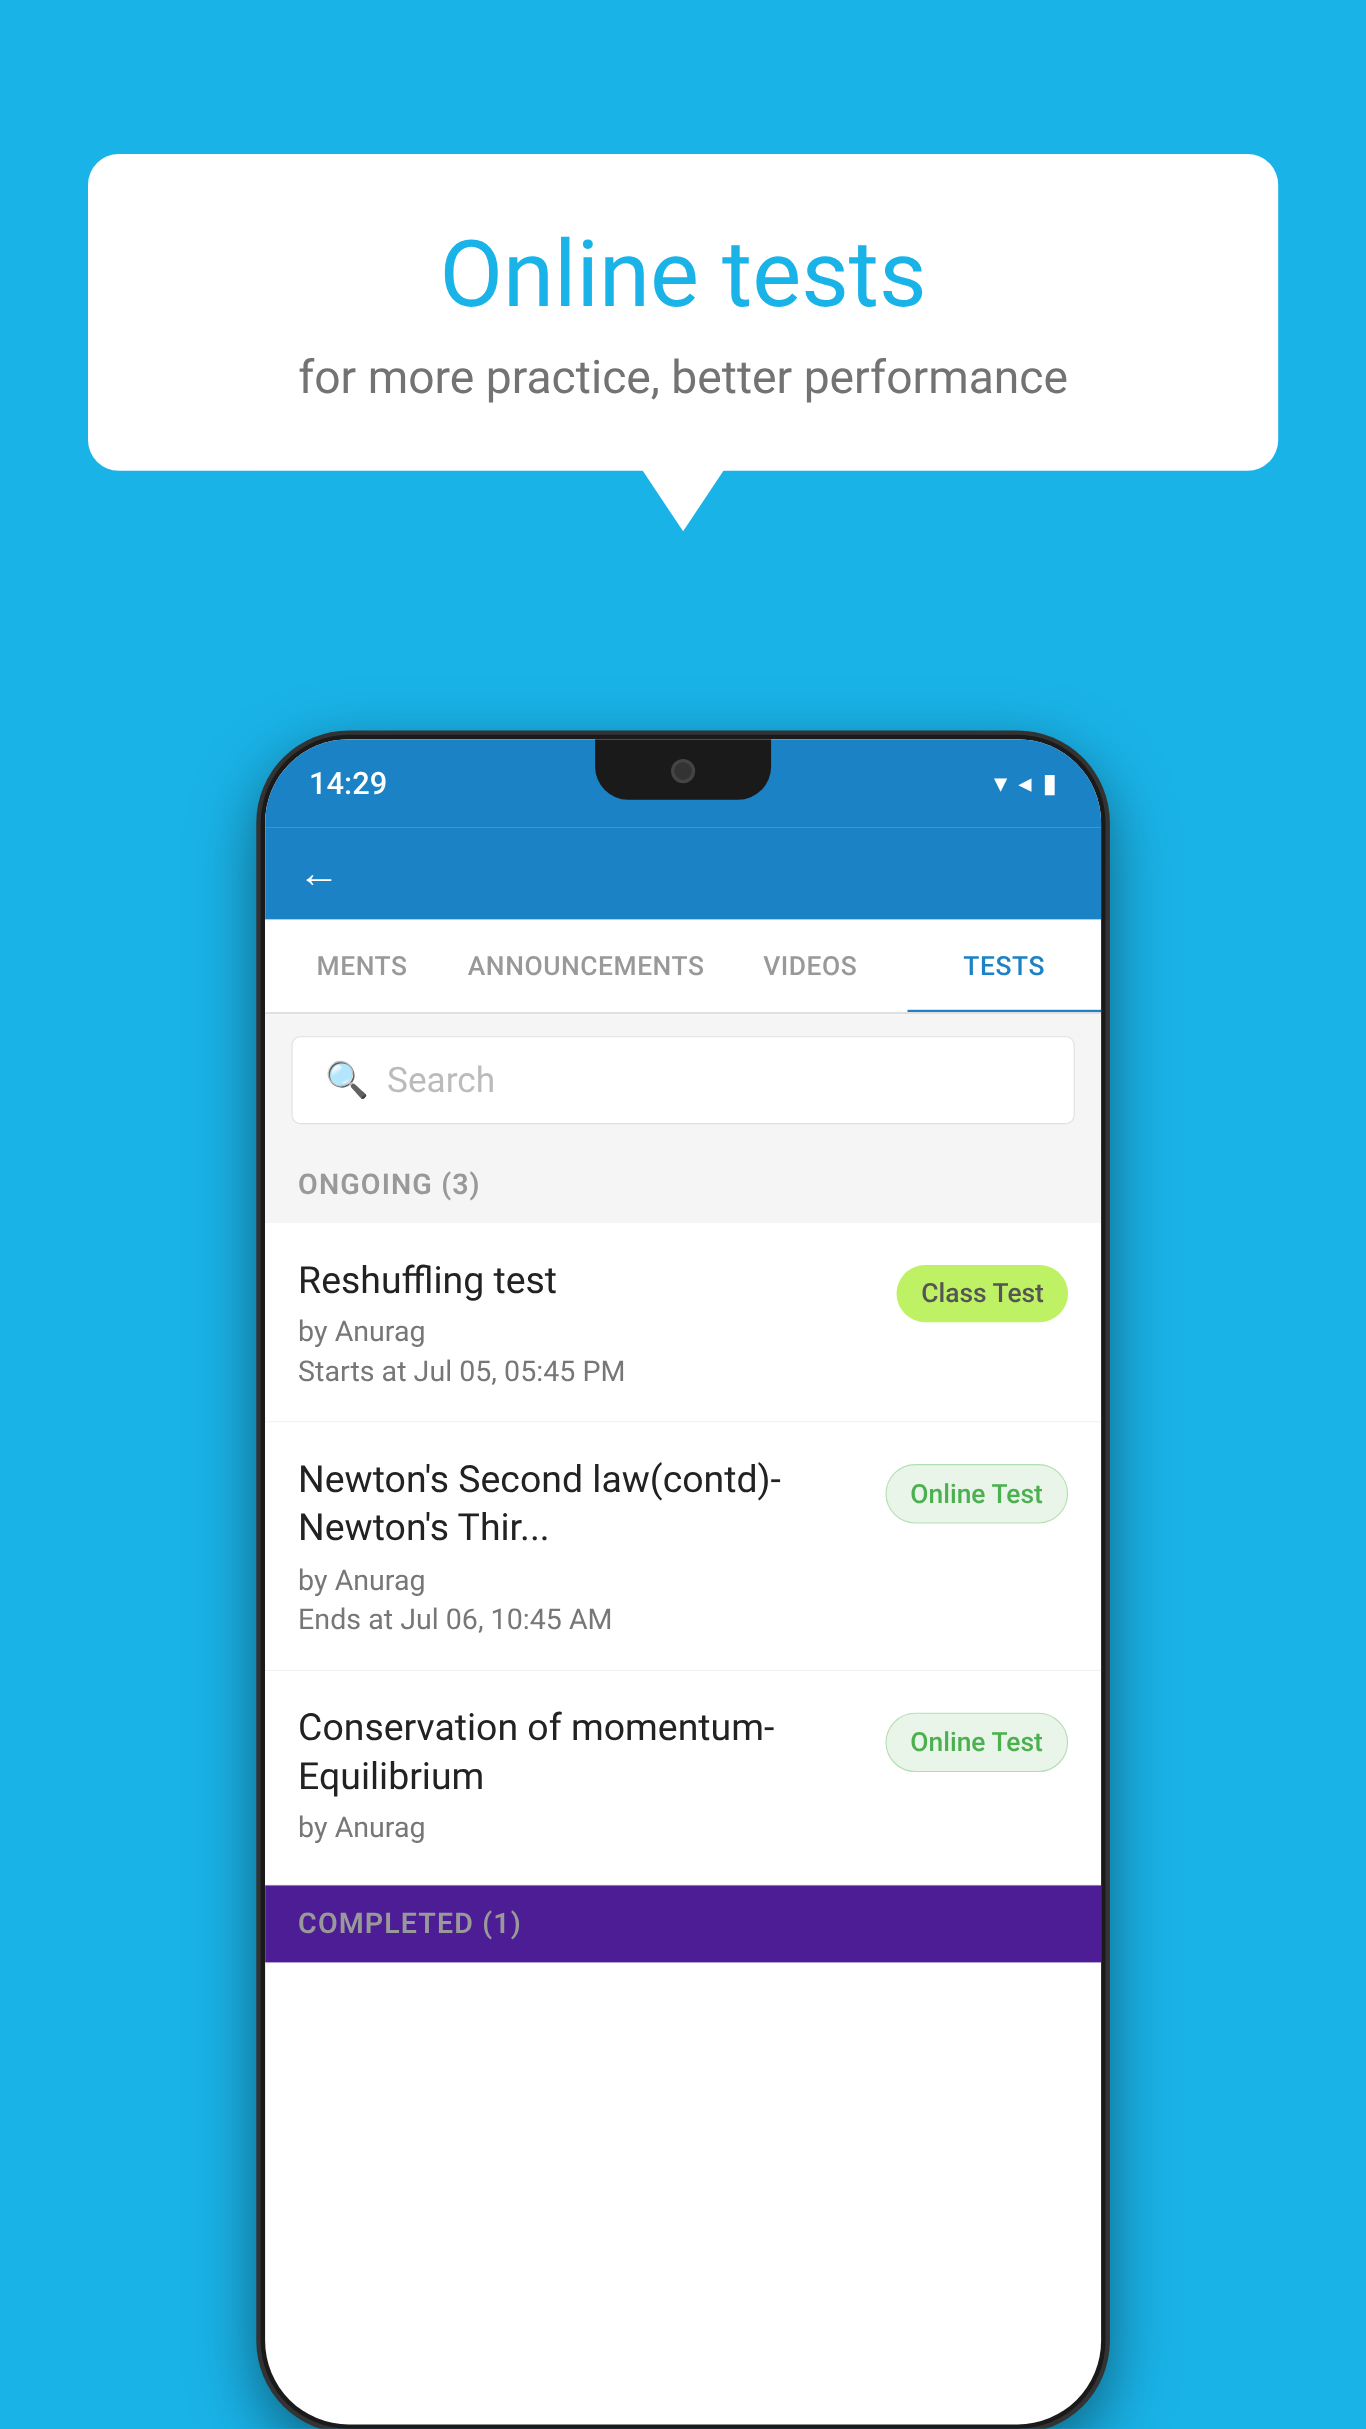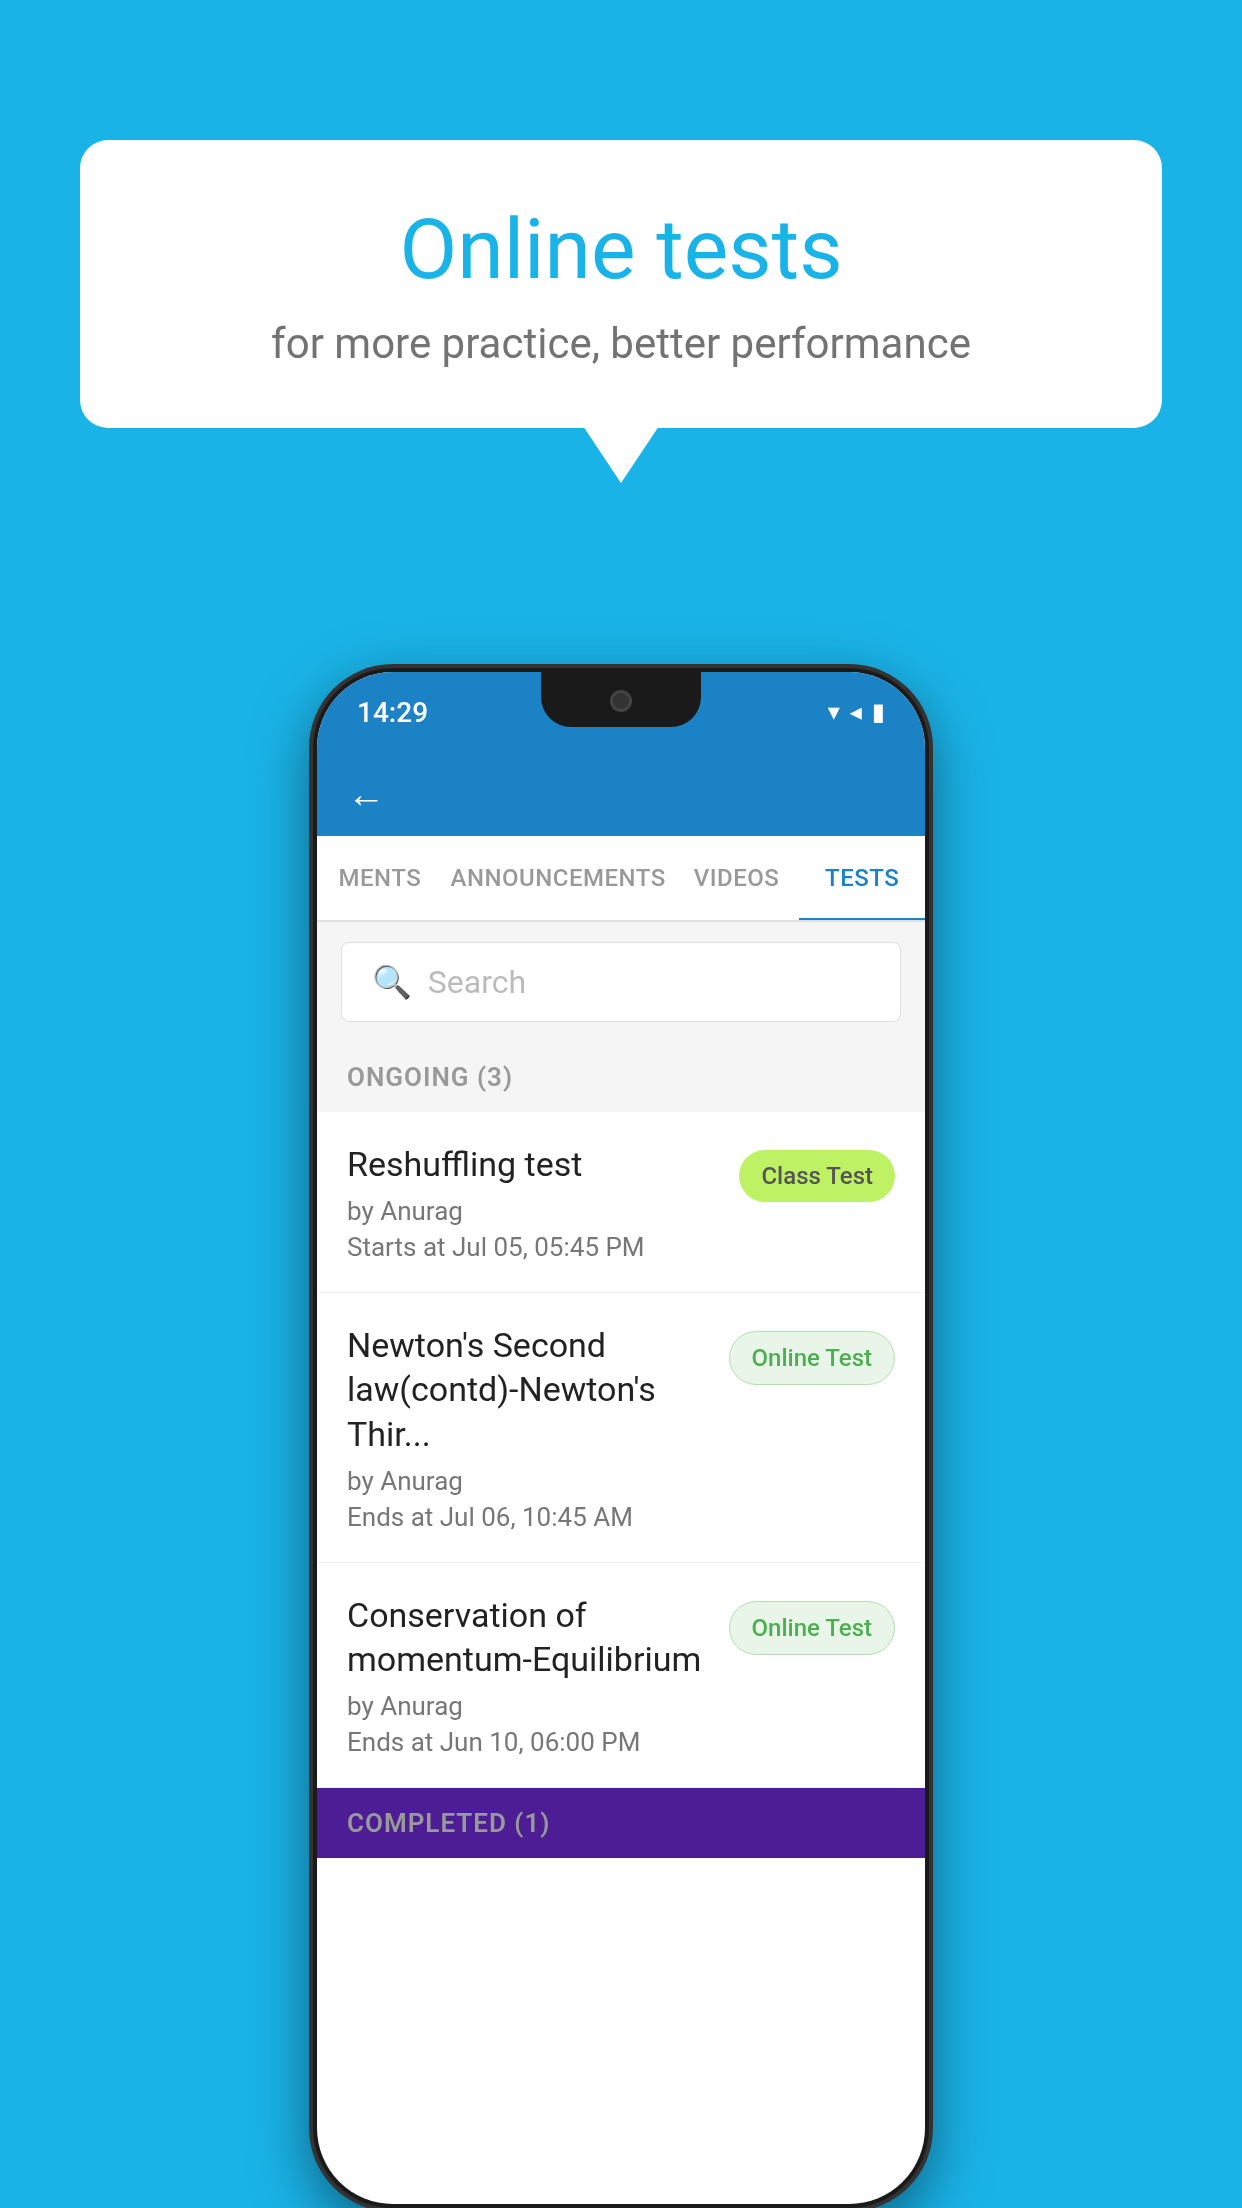--- a/index.html
+++ b/index.html
@@ -55,21 +55,21 @@
       font-size: 42px;
       font-weight: 400;
     }
 
     
     .phone-wrapper {
       position: absolute;
       bottom: 0;
       left: 50%;
       transform: translateX(-50%);
-      width: 616px;
+      width: 768px;
       height: 1540px;
     }
 
     .phone-frame {
       width: 100%;
       height: 100%;
       background: #1a1a1a;
       border-radius: 80px;
       position: relative;
       box-shadow: 0 0 0 4px #333, 0 20px 60px rgba(0,0,0,0.5);
@@ -393,21 +393,20 @@
             <div class="test-author">by Anurag</div>
             <div class="test-date">Ends at  Jul 06, 10:45 AM</div>
           </div>
           <span class="test-badge badge-online">Online Test</span>
         </div>
 
         <div class="test-item">
           <div class="test-info">
             <div class="test-name">Conservation of momentum-Equilibrium</div>
             <div class="test-author">by Anurag</div>
-            <div class="test-date">Ends at  Jun 10, 06:00 PM</div>
           </div>
           <span class="test-badge badge-online">Online Test</span>
         </div>
 
       </div>
 
       <div class="completed-section">
         <span class="section-title">COMPLETED (1)</span>
       </div>
 

